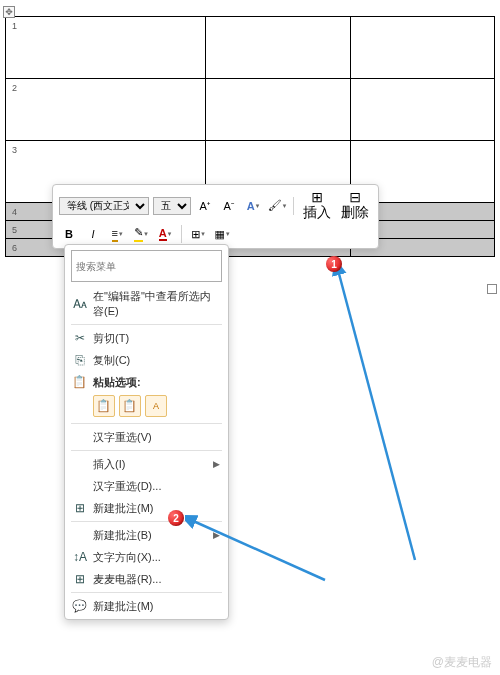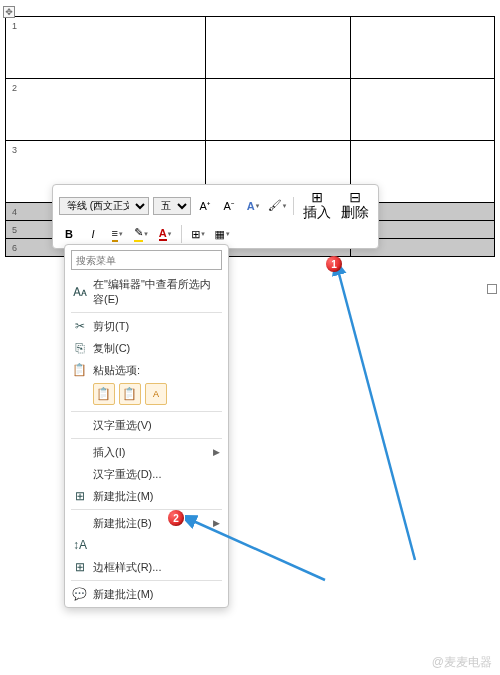--- a/index.html
+++ b/index.html
@@ -20,21 +20,21 @@
 .font-sel.size { width: 38px; }
 .tb-btn { width: 20px; height: 20px; display: flex; align-items: center; justify-content: center; cursor: pointer; font-size: 11px; border-radius: 2px; }
 .tb-sep { width: 1px; height: 18px; background: #d0d0d0; margin: 0 2px; }
 .stack { display: flex; flex-direction: column; align-items: center; cursor: pointer; padding: 0 3px; }
 .stack .ic { font-size: 14px; }
 .stack .lb { font-size: 14px; margin-top: -1px; }
 .chev { font-size: 7px; color: #666; margin-left: 1px; }
 
 .ctx-menu { position: absolute; top: 244px; left: 64px; width: 165px; background: #fff; border: 1px solid #c5c5c5; border-radius: 4px; box-shadow: 0 3px 10px rgba(0,0,0,0.2); z-index: 20; padding: 2px 0; }
 .search-box { margin: 3px 6px 4px; display: flex; align-items: center; }
-.search-box input { flex: 1; border: 1px solid #adadad; padding: 8px 4px; font-size: 10px; height: 20px; }
+.search-box input { flex: 1; border: 1px solid #adadad; padding: 8px 4px; font-size: 10px; height: 32px; }
 .mi { display: flex; align-items: center; padding: 3px 8px 3px 6px; cursor: pointer; font-size: 11px; color: #333; min-height: 22px; }
 .mi .ic { width: 18px; font-size: 12px; text-align: center; color: #355; }
 .mi .tx { flex: 1; margin-left: 4px; }
 .mi .ar { font-size: 9px; color: #666; }
 .sep { height: 1px; background: #e0e0e0; margin: 2px 6px; }
 .paste-row { display: flex; gap: 4px; padding: 2px 0 4px 28px; }
 .paste-ic { width: 22px; height: 22px; border: 1px solid #e8c070; background: #fff4e0; border-radius: 2px; display: flex; align-items: center; justify-content: center; font-size: 12px; color: #c07000; cursor: pointer; }
 
 .callout { position: absolute; width: 16px; height: 16px; border-radius: 50%; background: radial-gradient(circle at 30% 30%, #ff6b6b, #d40000); color: #fff; font-size: 10px; font-weight: bold; display: flex; align-items: center; justify-content: center; z-index: 30; box-shadow: inset -1px -1px 2px rgba(0,0,0,0.3); }
 .arrow-svg { position: absolute; z-index: 25; pointer-events: none; }
@@ -140,21 +140,21 @@
   <div class="mi">
       <span class="ic">✂</span>
       <span class="tx">剪切(T)</span>
     </div>
   <div class="mi">
       <span class="ic">⎘</span>
       <span class="tx">复制(C)</span>
     </div>
   <div class="mi">
       <span class="ic">📋</span>
-      <span class="tx" style="font-weight:400">粘贴选项:</span>
+      <span class="tx" style="font-weight:700">粘贴选项:</span>
     </div>
   <div class="paste-row">
     <div class="paste-ic">📋</div>
     <div class="paste-ic">📋</div>
     <div class="paste-ic">
         <span style="font-size:9px">A</span>
       </div>
   </div>
   <div class="sep"></div>
   <div class="mi">
@@ -176,24 +176,25 @@
       <span class="tx">新建批注(M)</span>
     </div>
   <div class="sep"></div>
   <div class="mi">
       <span class="ic"></span>
       <span class="tx">新建批注(B)</span>
       <span class="ar">▶</span>
     </div>
   <div class="mi">
       <span class="ic">↕A</span>
+      <span class="tx">文字方向(X)...</span>
     </div>
   <div class="mi">
       <span class="ic">⊞</span>
-      <span class="tx">边框样式(R)...</span>
+      <span class="tx">麦麦电器(R)...</span>
     </div>
   <div class="sep"></div>
   <div class="mi">
       <span class="ic">💬</span>
       <span class="tx">新建批注(M)</span>
     </div>
 </div>
 
 <div class="callout" style="top:256px;left:326px">1</div>
 <div class="callout" style="top:510px;left:168px">2</div>

